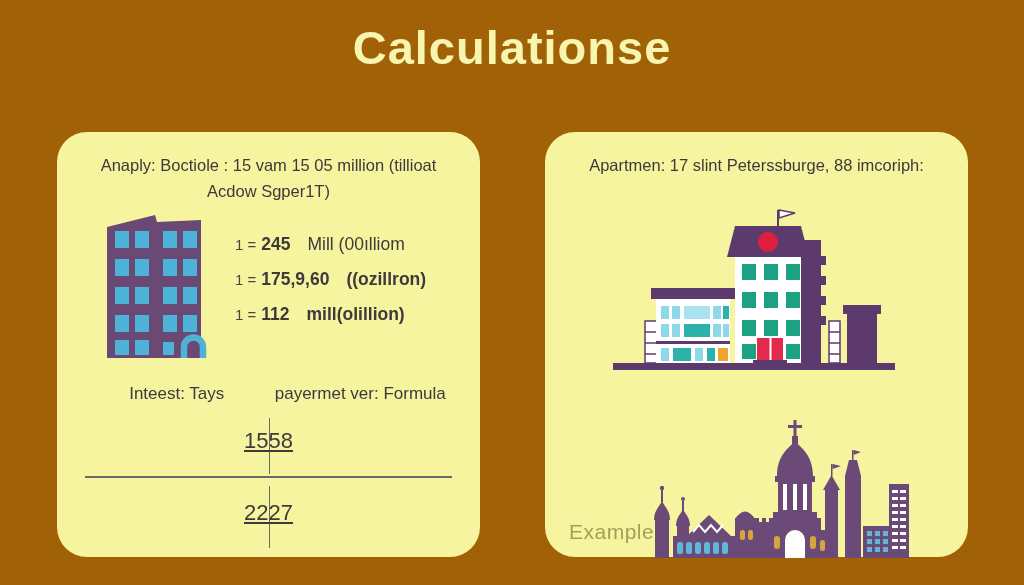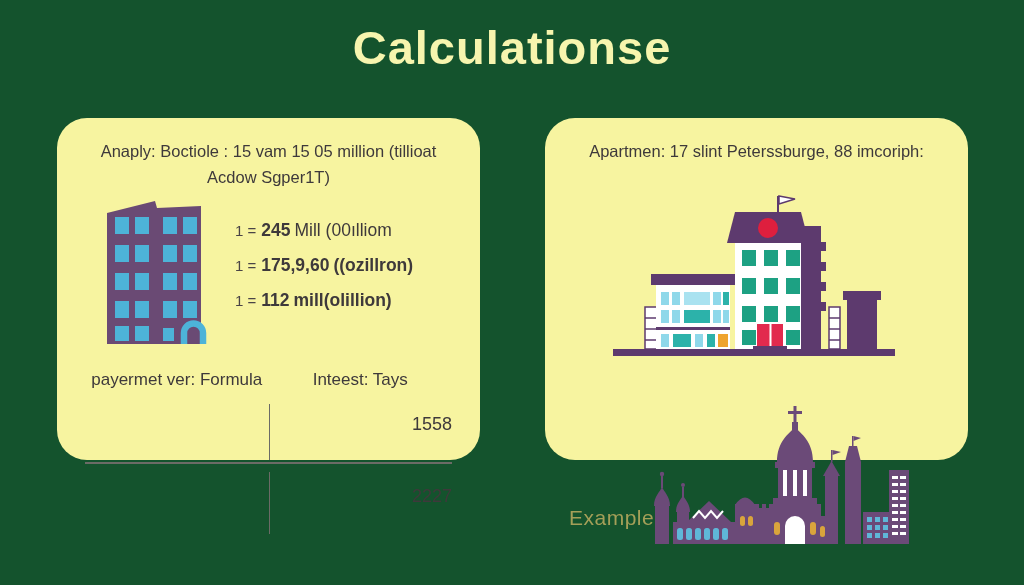--- a/index.html
+++ b/index.html
@@ -1,49 +1,49 @@
 <!DOCTYPE html>
 <html><head>
 <meta charset="utf-8">
 <style>
   * { margin:0; padding:0; box-sizing:border-box; }
   html,body { width:1024px; height:585px; background:#ffffff; overflow:hidden;
               font-family:"Liberation Sans", sans-serif; }
-  #stage { position:relative; width:1024px; height:585px; background:#14532d; }
+  #stage { position:relative; width:1024px; height:585px; background:#a16207; }
 
   
   .page-title { position:absolute; top:20px; left:0; width:100%; text-align:center;
                 font-size:47px; font-weight:800; letter-spacing:1px; color:#f7f5ae; }
 
   
-  .panel { position:absolute; top:118px; width:423px; height:342px;
+  .panel { position:absolute; top:132px; width:423px; height:425px;
            background:#f7f4a0; border-radius:30px; }
   #left-panel  { left:57px; }
   #right-panel { left:545px; }
 
   .panel-header { position:absolute; top:20px; left:10px; right:10px; text-align:center;
                   font-size:16.5px; line-height:26px; color:#3e393b; font-weight:500; }
 
   
   .bldg-left { position:absolute; left:46px; top:74px; width:112px; height:152px; }
 
   .calc-list { position:absolute; left:178px; top:102px; display:flex;
                flex-direction:column; gap:14px; }
   .calc-item { font-size:17.5px; color:#3e393b; white-space:nowrap; }
   .calc-item .prefix { font-size:15px; font-weight:400; margin-right:5px; color:#4a4446; }
   .calc-item .boldpart { font-weight:700; }
-  .calc-item .rest { font-weight:400; margin-left:4px; }
+  .calc-item .rest { font-weight:400; margin-left:17px; }
   .calc-item:nth-child(n+2) .rest { font-weight:700; }
 
   
   .calc-table { position:absolute; left:28px; top:252px; width:367px; height:165px; }
   .t-headers { display:flex; width:100%; }
   .t-headers .cell { flex:1; text-align:center; font-size:17px; color:#3e393b; }
   .t-row { position:absolute; left:0; width:100%; display:flex; }
-  .t-row .cell { flex:1; text-align:right; font-size:18px; color:#3e393b; }
+  .t-row .cell { flex:1; text-align:center; font-size:22px; color:#3e393b;text-decoration:underline; }
   #row-1 { top:44px; }
   #row-2 { top:116px; }
   .v-div { position:absolute; left:50%; width:1.5px; background:#6b6b66; }
   #v-div-1 { top:34px; height:56px; }
   #v-div-2 { top:102px; height:62px; }
   .h-div { position:absolute; top:92px; left:0; width:100%; height:1.5px; background:#6b6b66; }
 
   
   .bldg-right { position:absolute; left:56px; top:68px; width:305px; height:178px; }
   .skyline    { position:absolute; left:94px; top:286px; width:270px; height:140px; }
@@ -99,22 +99,22 @@
       <div class="calc-item">
         <span class="prefix">1 =</span><span class="boldpart">175,9,60</span><span class="rest">((ozillron)</span>
       </div>
       <div class="calc-item">
         <span class="prefix">1 =</span><span class="boldpart">112</span><span class="rest">mill(olillion)</span>
       </div>
     </div>
 
     <div class="calc-table">
       <div class="t-headers">
+        <div class="cell">Inteest: Tays</div>
         <div class="cell">payermet ver: Formula</div>
-        <div class="cell">Inteest: Tays</div>
       </div>
       <div class="v-div" id="v-div-1"></div>
       <div class="t-row" id="row-1">
         <div class="cell">1558</div>
       </div>
       <div class="h-div"></div>
       <div class="v-div" id="v-div-2"></div>
       <div class="t-row" id="row-2">
         <div class="cell">2227</div>
       </div>

